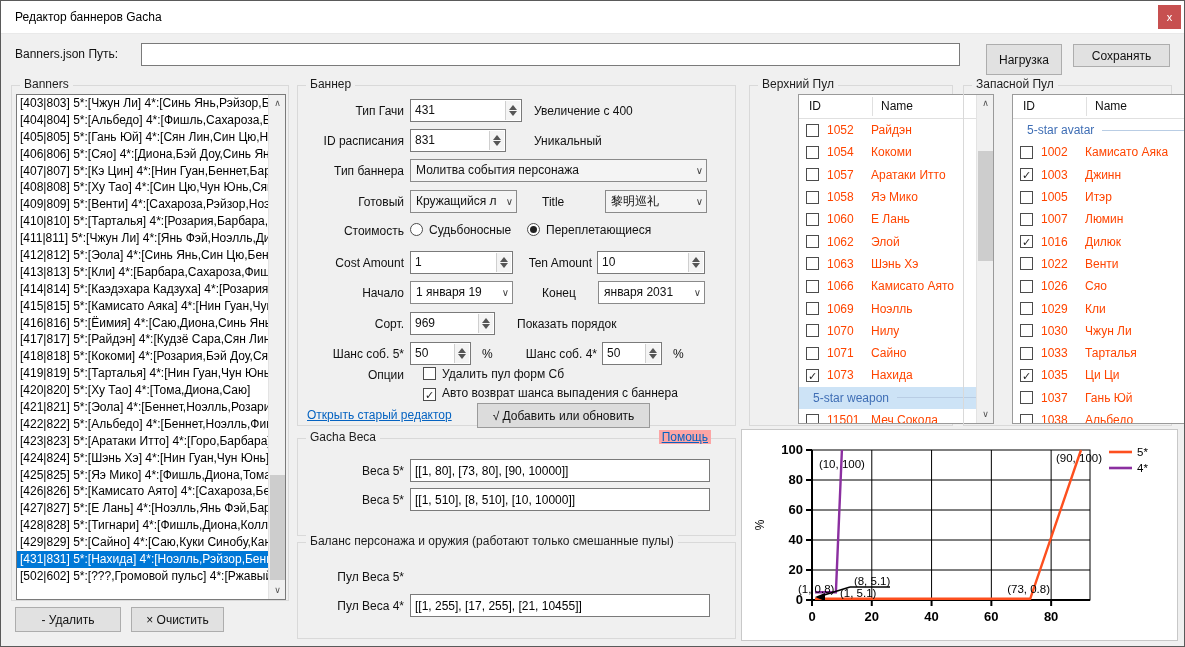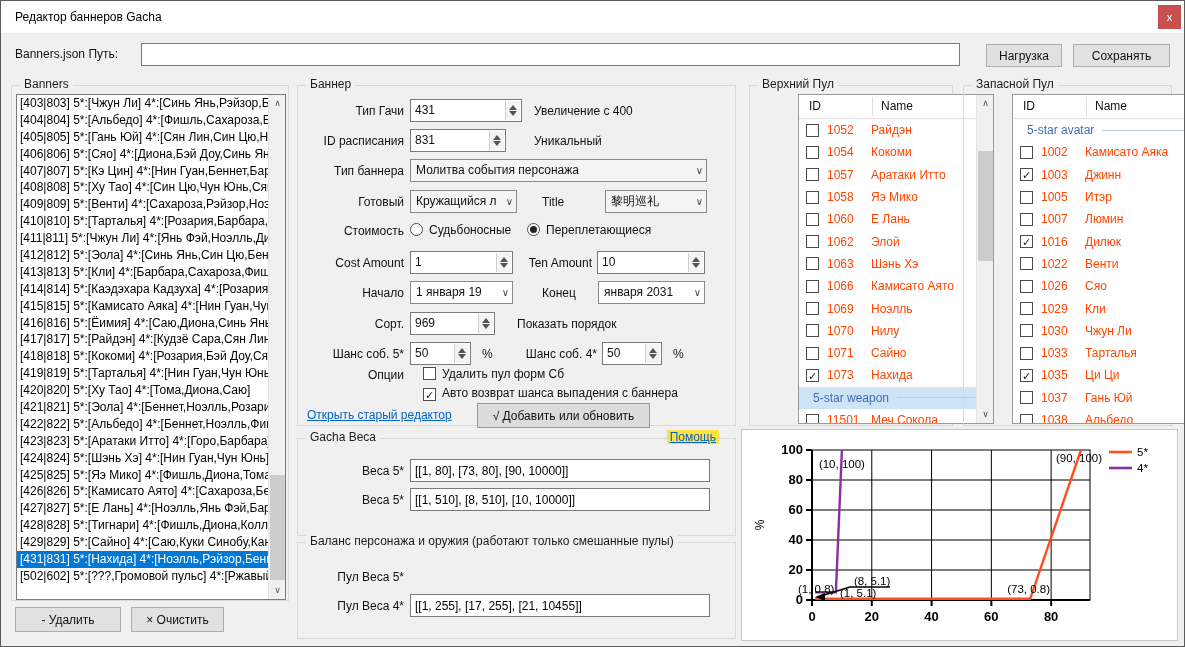--- a/index.html
+++ b/index.html
@@ -66,21 +66,21 @@
 <body>
 
 <div class="window">
   <div class="titlebar">
     <span class="tb-text">Редактор баннеров Gacha</span>
     <div class="close-btn">x</div>
   </div>
 
   <span class="tb-label">Banners.json Путь:</span>
   <input class="path-input" value="" style="">
-  <button class="btn" style="left:985px;top:43px;width:76px;height:23px;">Нагрузка</button>
+  <button class="btn" style="left:985px;top:43px;width:76px;height:31px;">Нагрузка</button>
   <button class="btn" style="left:1072px;top:43px;width:97px;height:23px;">Сохранять</button>
 
   <div class="groupbox" style="left:10px;top:84px;width:278px;height:516px;">
     <span class="gb-title">Banners</span>
     <div class="listbox" style="width:270px;height:506px;">
       <div id="banner-items">
           <div class="lb-row">[403|803] 5*:[Чжун Ли] 4*:[Синь Янь,Рэйзор,Барбара]</div>
           <div class="lb-row">[404|804] 5*:[Альбедо] 4*:[Фишль,Сахароза,Беннет]</div>
           <div class="lb-row">[405|805] 5*:[Гань Юй] 4*:[Сян Лин,Син Цю,Ноэлль]</div>
           <div class="lb-row">[406|806] 5*:[Сяо] 4*:[Диона,Бэй Доу,Синь Янь]</div>
@@ -224,21 +224,21 @@
     <span class="lbl" style="left:6px;top:282px;width:100px;">Опции</span>
     <span class="checkrow" style="left:112px;top:281px;"><i class="cbx"></i><span>Удалить пул форм Сб</span></span>
     <span class="checkrow" style="left:112px;top:300px;"><i class="cbx">✓</i><span>Авто возврат шанса выпадения с баннера</span></span>
 
     <a class="link" style="left:9px;top:322px;">Открыть старый редактор</a>
     <button class="btn" style="left:179px;top:317px;width:173px;height:25px;background:#dcdcdc;border-color:#9a9a9a;">√ Добавить или обновить</button>
   </div>
 
   <div class="groupbox" style="left:296px;top:437px;width:439px;height:98px;">
     <span class="gb-title">Gacha Веса</span>
-    <a class="link" style="right:16px;top:-9px;background:#fde047;padding:0 3px;text-decoration:underline;">Помощь</a>
+    <a class="link" style="right:24px;top:-9px;background:#fca5a5;padding:0 3px;text-decoration:underline;">Помощь</a>
     <span class="lbl" style="left:6px;top:25px;width:100px;">Веса 5*</span>
     <input class="txt" style="left: 112px; top: 20px; width: 300px;" value="[[1, 80], [73, 80], [90, 10000]]">
     <span class="lbl" style="left:6px;top:54px;width:100px;">Веса 5*</span>
     <input class="txt" style="left: 112px; top: 49px; width: 300px;" value="[[1, 510], [8, 510], [10, 10000]]">
   </div>
 
   <div class="groupbox" style="left:296px;top:541px;width:439px;height:97px;">
     <span class="gb-title">Баланс персонажа и оружия (работают только смешанные пулы)</span>
     <span class="lbl" style="left:6px;top:27px;width:100px;">Пул Веса 5*</span>
     <span class="lbl" style="left:6px;top:56px;width:100px;">Пул Веса 4*</span>

